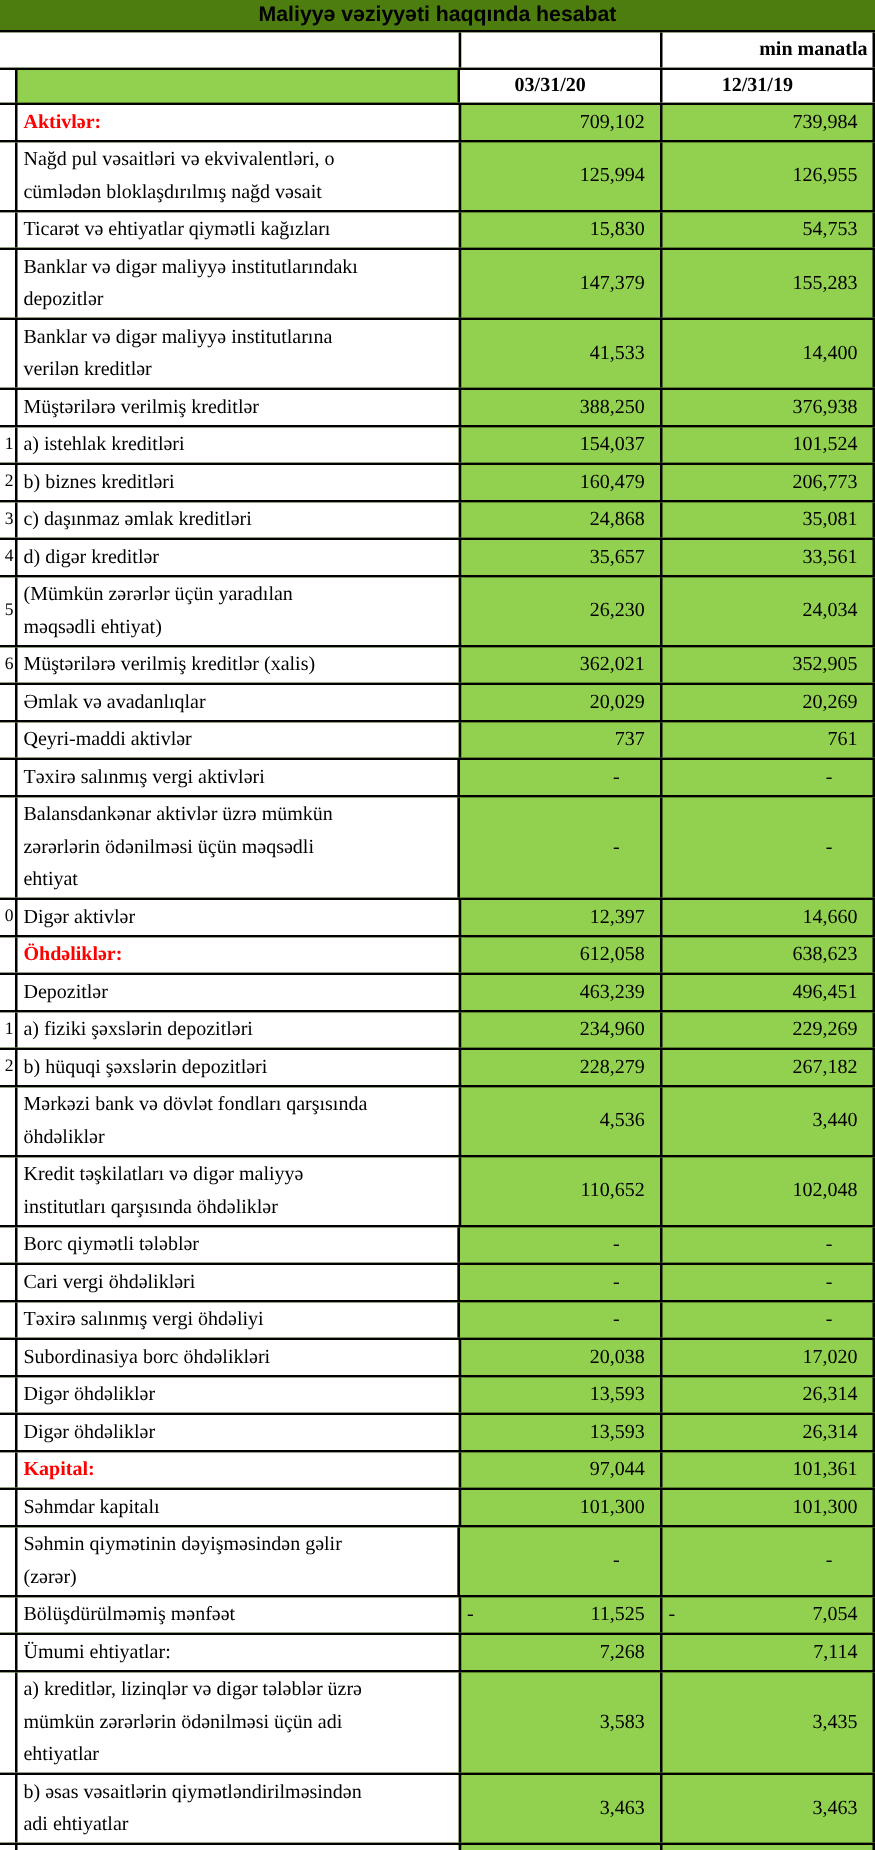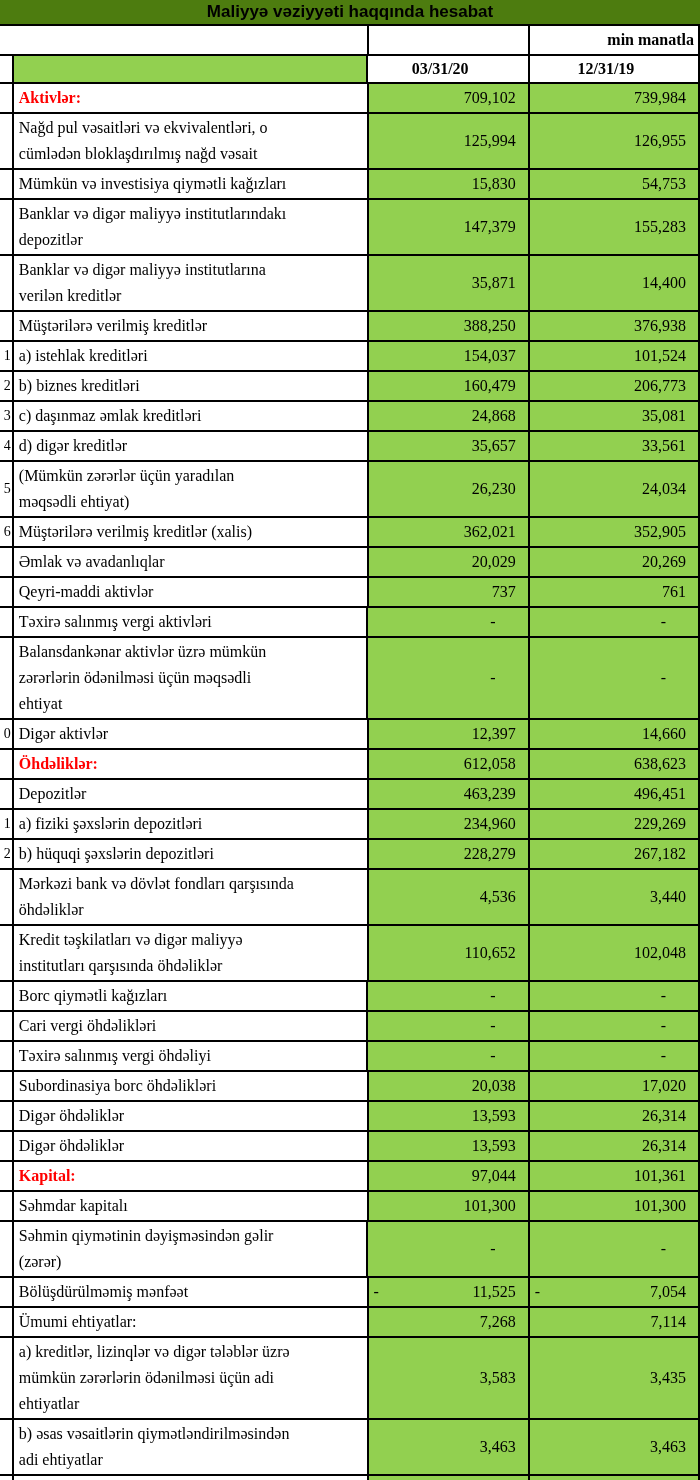--- a/index.html
+++ b/index.html
@@ -104,36 +104,36 @@
         </div>
         <div class="row">
           <div class="c c-num"></div>
           <div class="c c-label style-normal">Nağd pul vəsaitləri və  ekvivalentləri, o
 cümlədən bloklaşdırılmış nağd vəsait</div>
           <div class="c c-v">125,994</div>
           <div class="c c-v c-v2">126,955</div>
         </div>
         <div class="row">
           <div class="c c-num"></div>
-          <div class="c c-label style-normal">Mümkün və investisiya qiymətli kağızları</div>
+          <div class="c c-label style-normal">Ticarət və ehtiyatlar qiymətli kağızları</div>
           <div class="c c-v">15,830</div>
           <div class="c c-v c-v2">54,753</div>
         </div>
         <div class="row">
           <div class="c c-num"></div>
           <div class="c c-label style-normal">Banklar və digər maliyyə institutlarındakı
 depozitlər</div>
           <div class="c c-v">147,379</div>
           <div class="c c-v c-v2">155,283</div>
         </div>
         <div class="row">
           <div class="c c-num"></div>
           <div class="c c-label style-normal">Banklar və digər maliyyə institutlarına
 verilən kreditlər</div>
-          <div class="c c-v">35,871</div>
+          <div class="c c-v">41,533</div>
           <div class="c c-v c-v2">14,400</div>
         </div>
         <div class="row">
           <div class="c c-num"></div>
           <div class="c c-label style-normal">Müştərilərə verilmiş kreditlər</div>
           <div class="c c-v">388,250</div>
           <div class="c c-v c-v2">376,938</div>
         </div>
         <div class="row">
           <div class="c c-num">1</div>
@@ -237,21 +237,21 @@
         </div>
         <div class="row">
           <div class="c c-num"></div>
           <div class="c c-label style-normal">Kredit təşkilatları və digər maliyyə
 institutları qarşısında öhdəliklər</div>
           <div class="c c-v">110,652</div>
           <div class="c c-v c-v2">102,048</div>
         </div>
         <div class="row">
           <div class="c c-num"></div>
-          <div class="c c-label style-normal">Borc qiymətli kağızları</div>
+          <div class="c c-label style-normal">Borc qiymətli tələblər</div>
           <div class="c c-v dash">-</div>
           <div class="c c-v c-v2 dash">-</div>
         </div>
         <div class="row">
           <div class="c c-num"></div>
           <div class="c c-label style-normal">Cari vergi öhdəlikləri</div>
           <div class="c c-v dash">-</div>
           <div class="c c-v c-v2 dash">-</div>
         </div>
         <div class="row">

